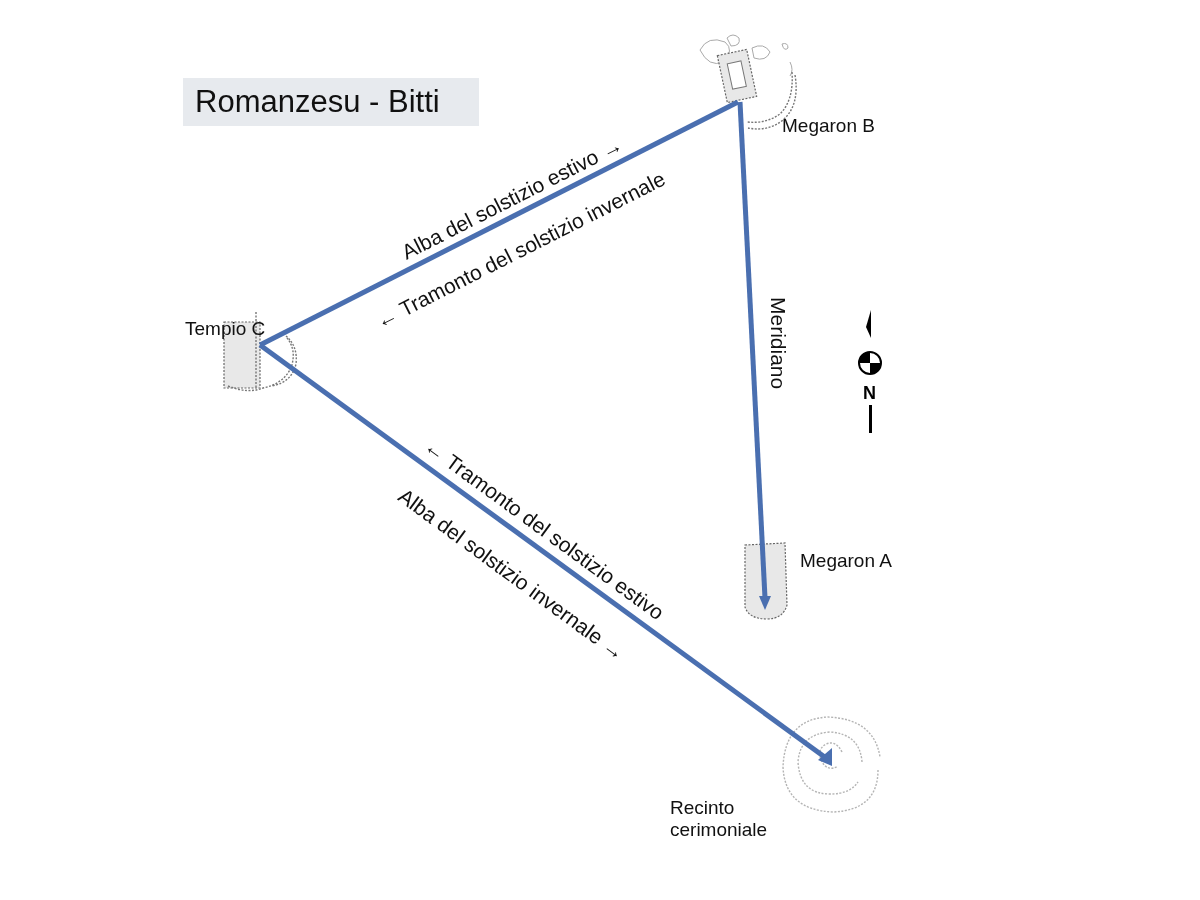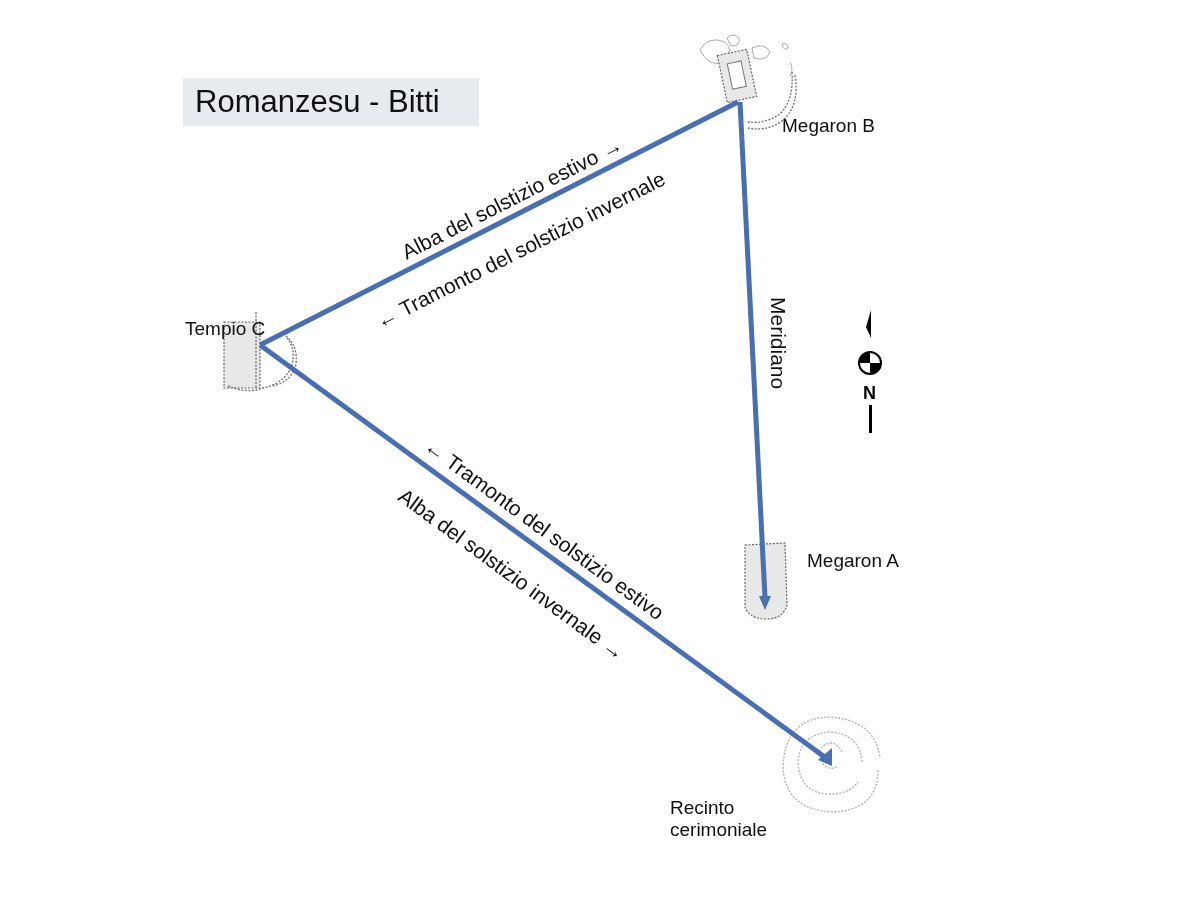--- a/index.html
+++ b/index.html
@@ -67,21 +67,21 @@
   </g>
   <text x="863" y="399" font-family="Liberation Sans, sans-serif" font-weight="bold" font-size="18" fill="#000">N</text>
 </svg>
 
 <div class="title-box">
   <span class="title-text">Romanzesu - Bitti</span>
 </div>
 
 <span class="site-label" style="left:782px; top:115px;">Megaron B</span>
 <span class="site-label" style="left:185px; top:290px;margin-top:28px;">Tempio C</span>
-<span class="site-label" style="left:800px; top:550px;margin-left:7px;">Megaron A</span>
+<span class="site-label" style="left:800px; top:550px;">Megaron A</span>
 <div class="site-label" style="left:670px; top:797px; width:136px;">
   <div>Recinto</div>
   <div>cerimoniale</div>
 </div>
 
 <span class="rot-label" style="left:398px; top:243px; transform: rotate(-26.9deg);">Alba del solstizio estivo →</span>
 <span class="rot-label" style="left:372px; top:312px; transform: rotate(-26.9deg);">← Tramonto del solstizio invernale</span>
 <span class="rot-label" style="left:790px; top:297px; transform: rotate(90deg);">Meridiano</span>
 <span class="rot-label" style="left:434px; top:434px; transform: rotate(36.2deg);">← Tramonto del solstizio estivo</span>
 <span class="rot-label" style="left:408px; top:484px; transform: rotate(36.2deg);">Alba del solstizio invernale →</span>

